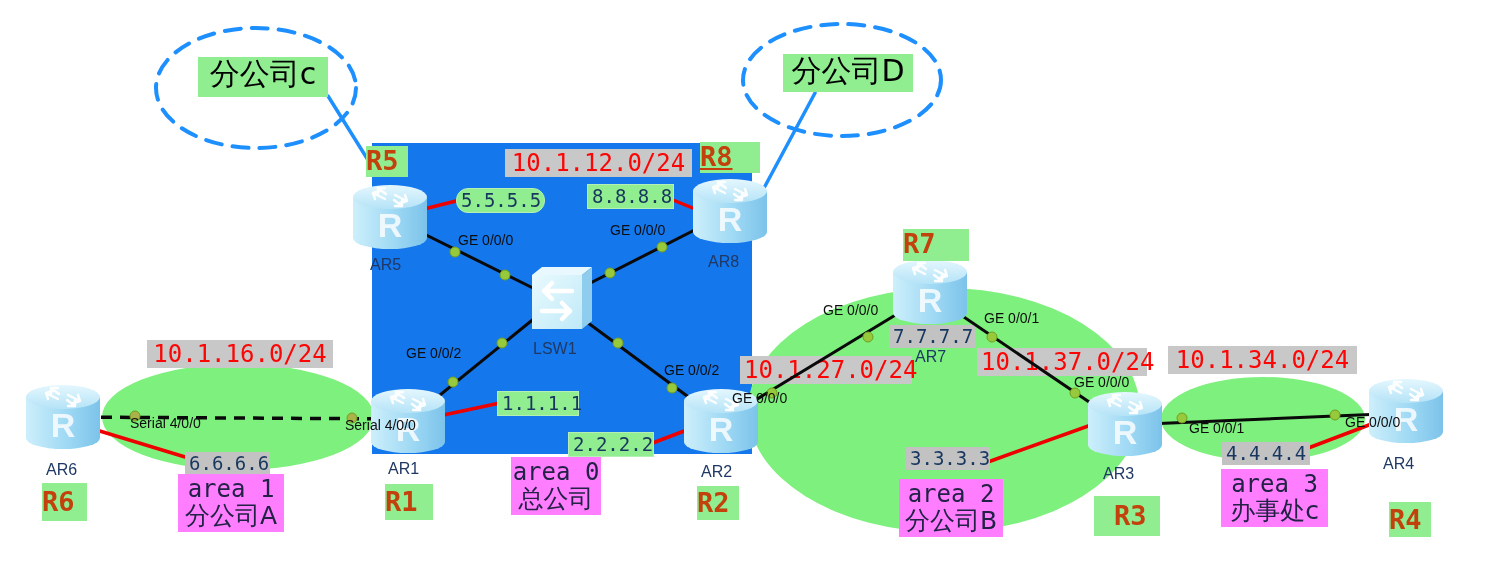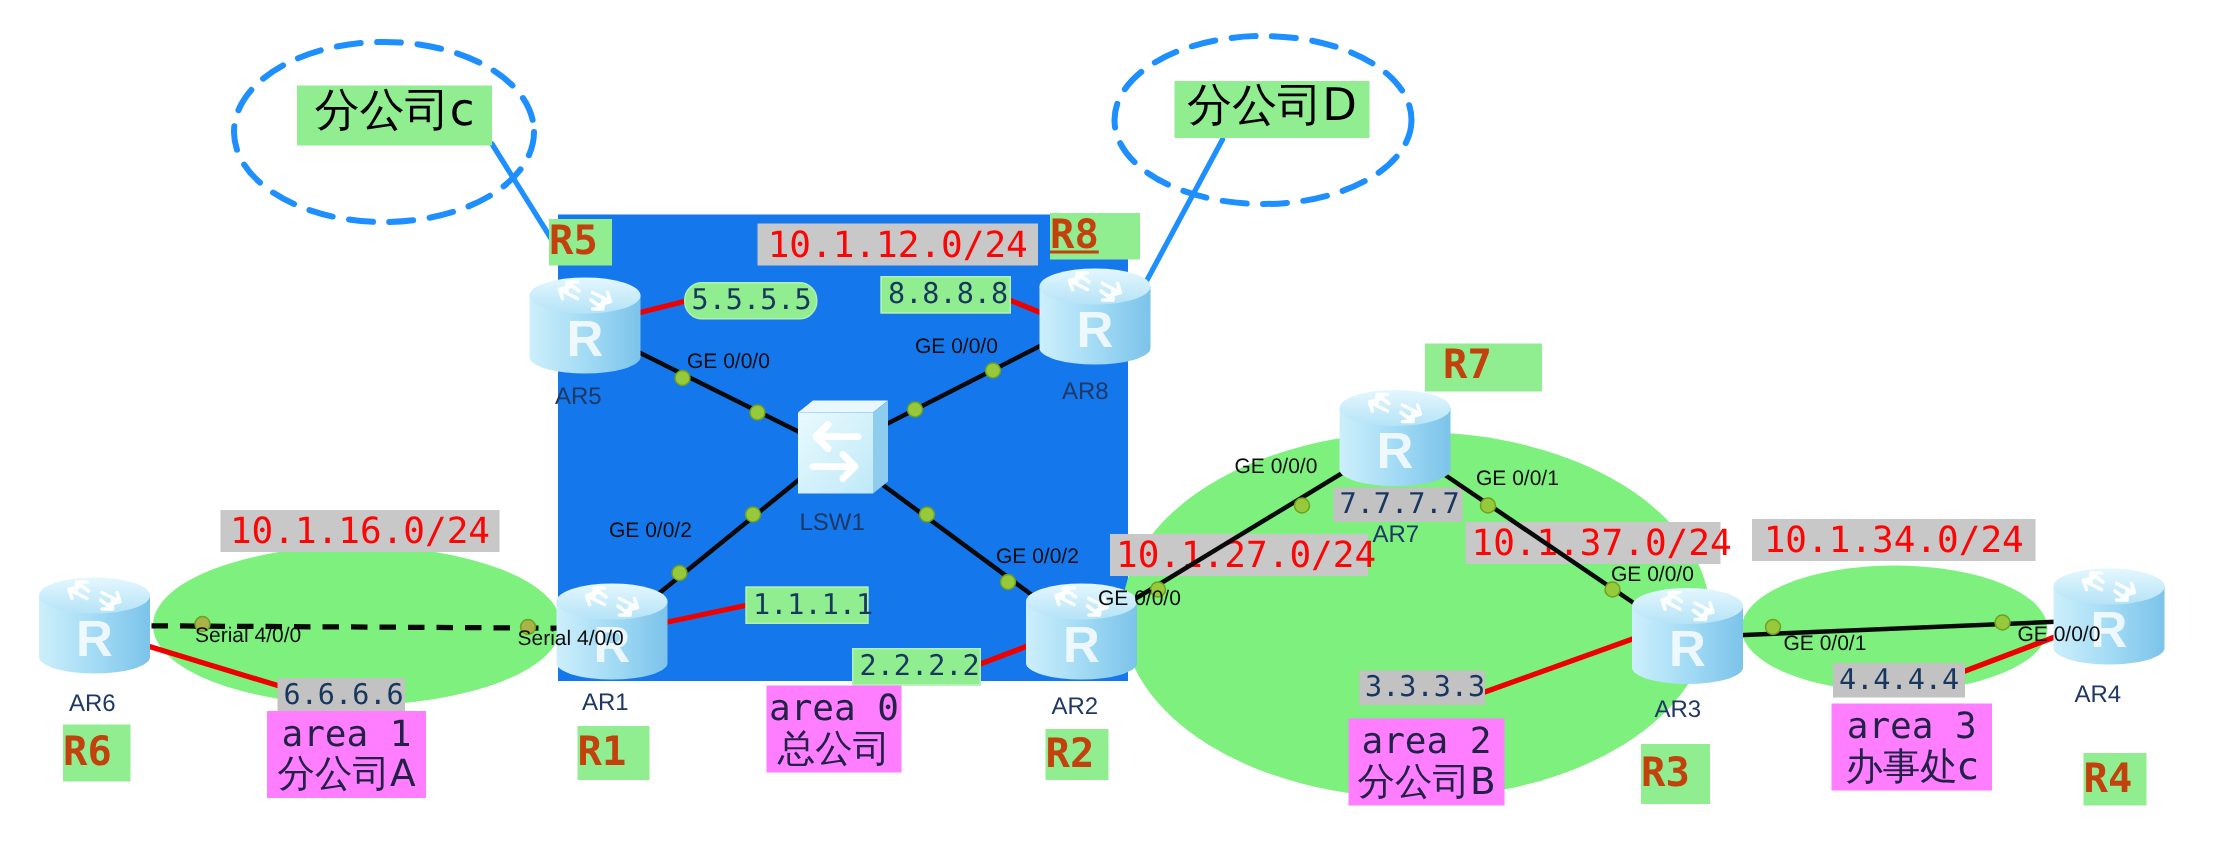--- a/index.html
+++ b/index.html
@@ -144,25 +144,25 @@
     </g>
   </svg>
 
   <div id="labels-top">
 
     <div class="lbl cloudlbl" style="left:198px;top:57px;width:130px;height:40px;">分公司c</div>
     <div class="lbl cloudlbl" style="left:783px;top:54px;width:130px;height:38px;">分公司D</div>
 
     <div class="lbl tag" style="left:366px;top:146px;width:42px;height:31px;">R5</div>
     <div class="lbl tag" style="left:700px;top:142px;width:60px;height:31px;text-decoration:underline;">R8</div>
-    <div class="lbl tag" style="left:950px;top:229px;width:66px;height:32px;padding-left:12px;">R7</div>
+    <div class="lbl tag" style="left:903px;top:229px;width:66px;height:32px;">R7</div>
     <div class="lbl tag" style="left:42px;top:483px;width:45px;height:38px;line-height:1.4;">R6</div>
     <div class="lbl tag" style="left:385px;top:484px;width:48px;height:36px;line-height:1.3;">R1</div>
     <div class="lbl tag" style="left:697px;top:486px;width:42px;height:34px;line-height:1.25;">R2</div>
-    <div class="lbl tag" style="left:1094px;top:496px;width:46px;height:40px;line-height:1.45;">R3</div>
+    <div class="lbl tag" style="left:1094px;top:496px;width:46px;height:40px;line-height:1.45;padding-left:20px;">R3</div>
     <div class="lbl tag" style="left:1389px;top:502px;width:42px;height:35px;line-height:1.3;">R4</div>
 
     <div class="lbl net" style="left:491px;top:149px;width:179px;margin-left:14px;">10.1.12.0/24</div>
     <div class="lbl net" style="left:147px;top:340px;width:178px;">10.1.16.0/24</div>
     <div class="lbl net" style="left:1168px;top:346px;width:181px;">10.1.34.0/24</div>
 
     <div class="lbl loop green" style="left:456px;top:188px;width:79px;border-radius:12px;">5.5.5.5</div>
     <div class="lbl loop green" style="left:587px;top:184px;width:77px;">8.8.8.8</div>
     <div class="lbl loop green" style="left:497px;top:391px;width:72px;">1.1.1.1</div>
     <div class="lbl loop green" style="left:568px;top:432px;width:76px;">2.2.2.2</div>

